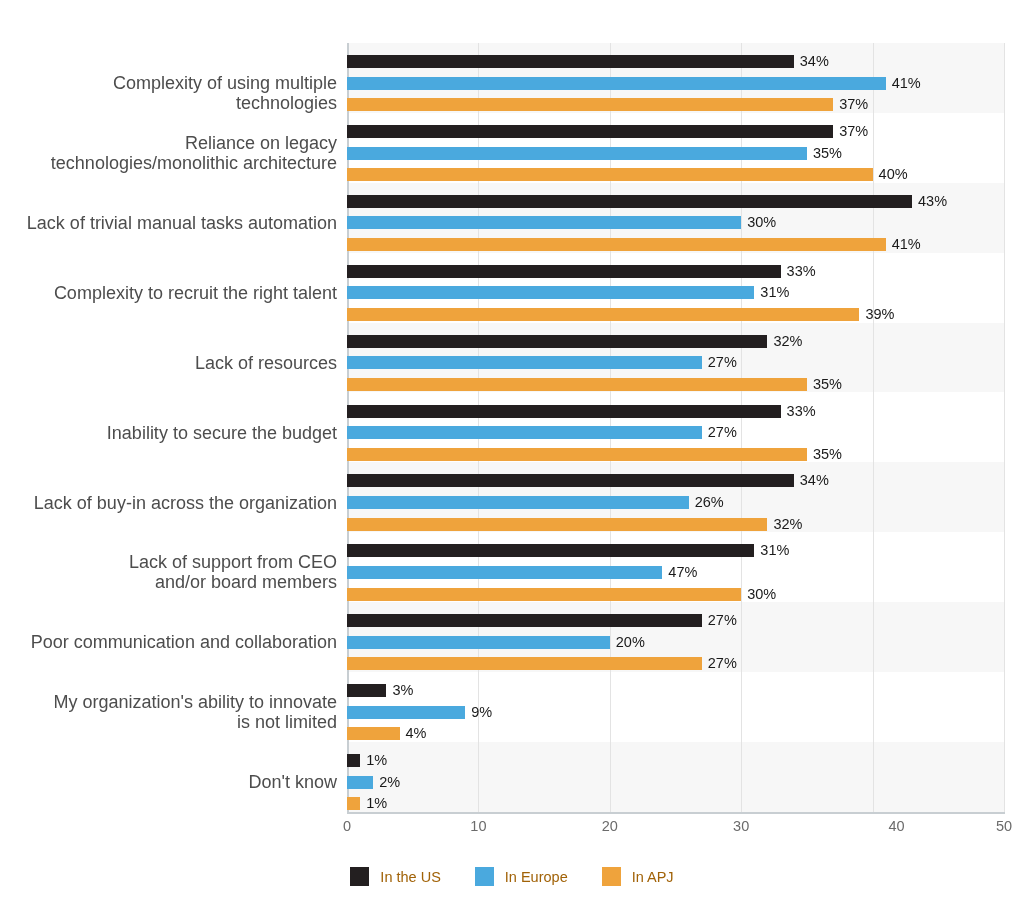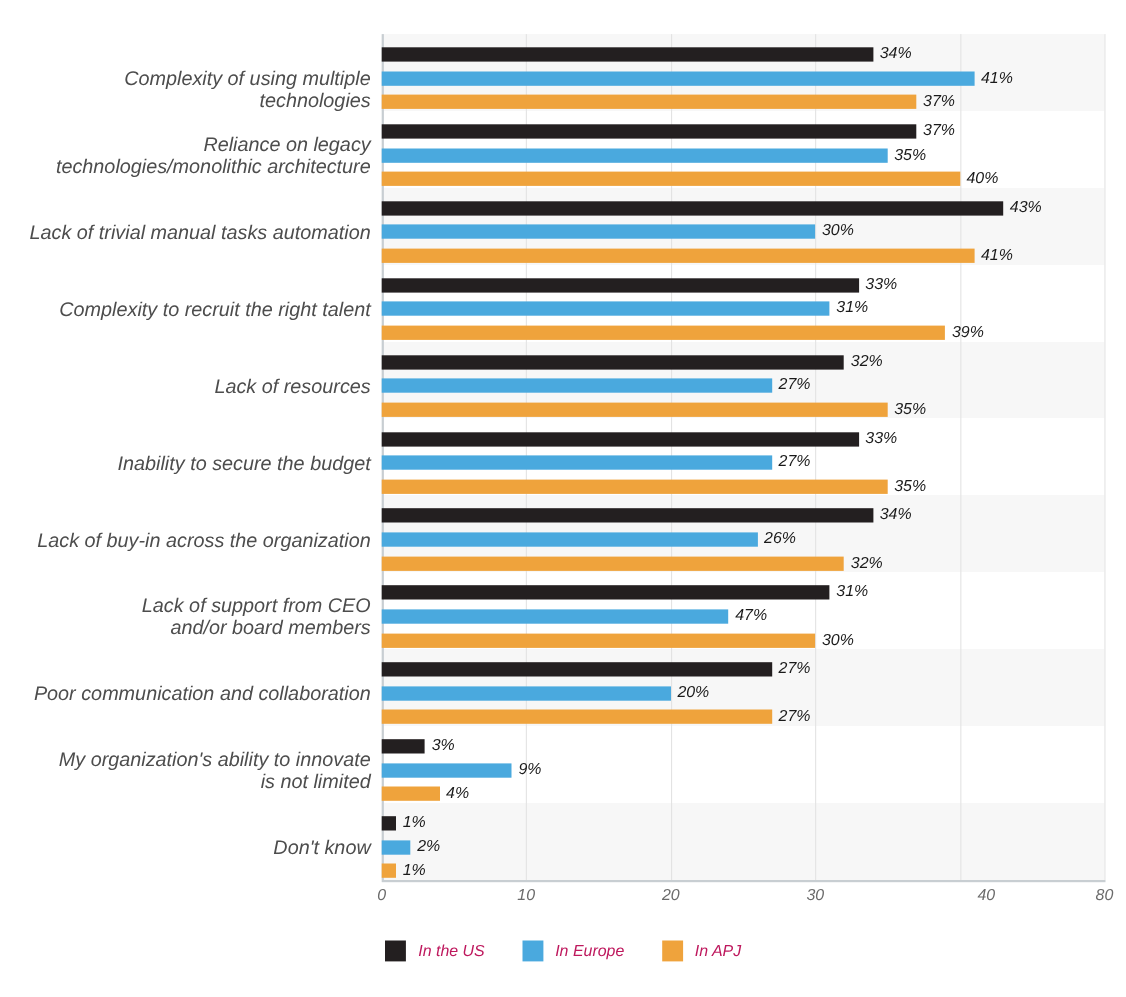--- a/index.html
+++ b/index.html
@@ -10,24 +10,23 @@
   body {
     width: 1024px;
     height: 906px;
     font-family: "Liberation Sans", sans-serif;
     position: relative;
     overflow: hidden;
   }
 
   #chart-root {
     position: absolute;
-    left: 0; top: 0;
+    left: 0; top: 12px;
     width: 1024px;
     height: 638px;
-    font-style: italic;
   }
 
   
   .plot-area {
     position: absolute;
     left: 347px;
     top: 31px;
     width: 657px;
     height: 769px;
   }
@@ -123,21 +122,21 @@
     align-items: center;
     gap: 11px;
   }
   .legend-swatch {
     width: 19px;
     height: 19px;
     display: block;
   }
   .legend-label {
     font-size: 14.5px;
-    color: #be185d;
+    color: #a16207;
     white-space: nowrap;
   }
 </style>
 </head>
 <body>
 
 <div id="chart-root">
 
   <div class="plot-area">
     <div id="bands">
@@ -248,21 +247,21 @@
       <div class="cat-label" style="top: 680.2px;">My organization's ability to innovate
 is not limited</div>
       <div class="cat-label" style="top: 760.1px;">Don't know</div>
     </div>
   <div id="xticks">
       <div class="xtick" style="left: 347px;">0</div>
       <div class="xtick" style="left: 478.4px;">10</div>
       <div class="xtick" style="left: 609.8px;">20</div>
       <div class="xtick" style="left: 741.2px;">30</div>
       <div class="xtick" style="left: 872.6px; margin-left: 24px;">40</div>
-      <div class="xtick" style="left: 1004px;">80</div>
+      <div class="xtick" style="left: 1004px;">50</div>
     </div>
 
   <div class="legend" id="legend">
       <div class="legend-item">
         <span class="legend-swatch" style="background: rgb(35, 31, 32);"></span>
         <span class="legend-label">In the US</span>
       </div>
       <div class="legend-item">
         <span class="legend-swatch" style="background: rgb(74, 169, 222);"></span>
         <span class="legend-label">In Europe</span>

